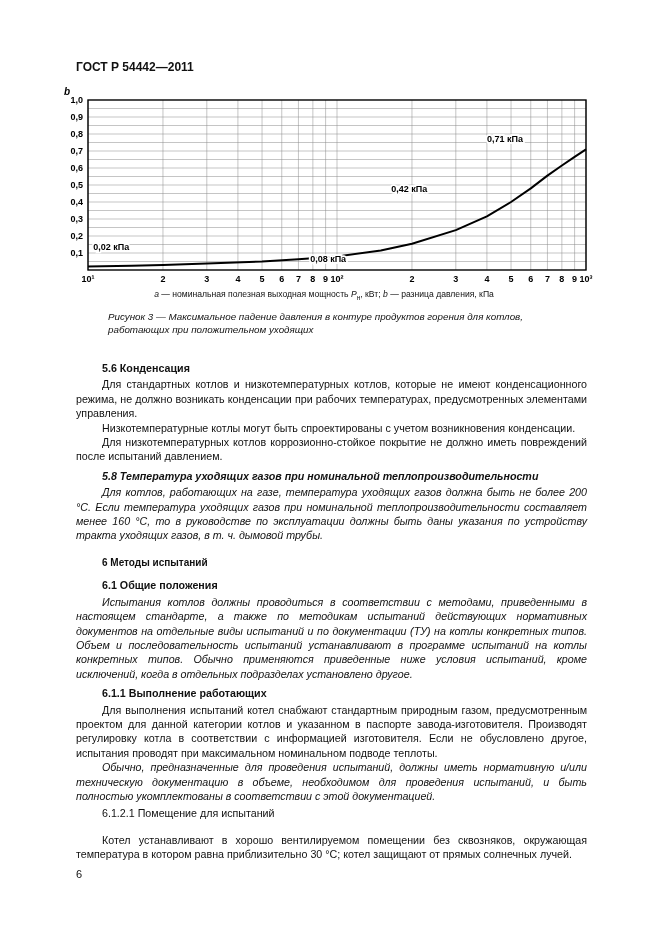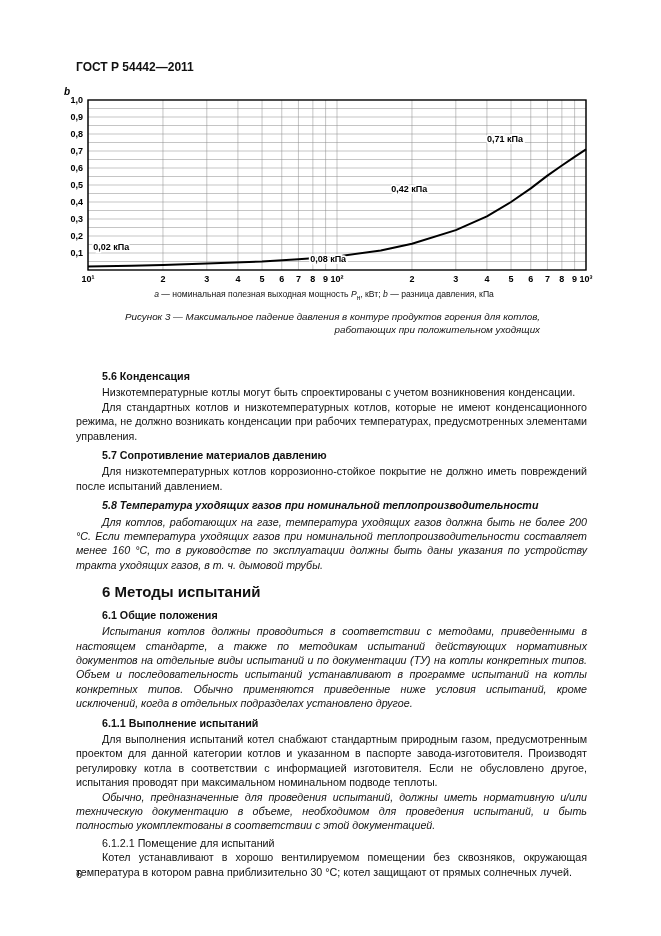--- a/index.html
+++ b/index.html
@@ -8,31 +8,31 @@
     font-family:"Liberation Sans",sans-serif;color:#111;overflow:hidden;
   }
   .doc-header{position:absolute;left:76px;top:60px;font-size:12px;font-weight:bold;}
   .chart-wrap{position:absolute;left:48px;top:86px;width:552px;}
   #chart-svg{display:block;}
   #chart-svg text{font-family:"Liberation Sans",sans-serif;}
   .axis-legend{text-align:center;font-size:8.6px;margin-top:3px;color:#111;}
   .axis-legend .it{font-style:italic;}
   .axis-legend sub{font-size:6.5px;}
   .fig-caption{
-    text-align:right;font-style:italic;font-size:9.8px;line-height:13px;
+    text-align:left;font-style:italic;font-size:9.8px;line-height:13px;
     margin-top:9px;padding:0 60px;color:#111;
   }
   .content{
-    position:absolute;left:76px;top:364px;width:511px;
+    position:absolute;left:76px;top:356px;width:511px;
     font-size:10.7px;line-height:14.4px;text-align:justify;color:#111;
   }
   .content p{margin:0;text-indent:26px;}
-  .h2{font-size:15px;font-weight:bold;margin:13px 0 8px 0;padding-left:26px;text-align:left;}
+  .h2{font-size:10px;font-weight:bold;margin:13px 0 8px 0;padding-left:26px;text-align:left;}
   .h3{font-weight:bold;margin:5px 0 2px 0;padding-left:26px;text-align:left;}
-  .h4{margin:3px 0 0 0;padding-left:26px;text-align:left;}
+  .h4{margin:3px 0 12px 0;padding-left:26px;text-align:left;}
   .bi{font-style:italic;}
   .page-num{position:absolute;left:76px;top:868px;font-size:11px;}
 </style>
 </head>
 <body>
 
 <div class="page">
 
   <div class="doc-header">ГОСТ Р 54442—2011</div>
 
@@ -117,30 +117,29 @@
       <span class="it">a</span><span> — номинальная полезная выходная мощность </span><span class="it">P</span><sub>н</sub><span>, кВт; </span><span class="it">b</span><span> — разница давления, кПа</span>
     </div>
     <div class="fig-caption">
       <span>Рисунок 3 — Максимальное падение давления в контуре продуктов горения для котлов,</span><br>
       <span>работающих при положительном уходящих</span>
     </div>
   </div>
 
   <div class="content">
     <div class="h3">5.6 Конденсация</div>
+    <p>Для стандартных котлов и низкотемпературных котлов, которые не имеют конденсационного режима, не должно возникать конденсации при рабочих температурах, предусмотренных элементами управления.</p>
     <p>Низкотемпературные котлы могут быть спроектированы с учетом возникновения конденсации.</p>
-    <p>Для стандартных котлов и низкотемпературных котлов, которые не имеют конденсационного режима, не должно возникать конденсации при рабочих температурах, предусмотренных элементами управления.</p>
-    <div class="h3">5.7 Сопротивление материалов давлению</div>
     <p>Для низкотемпературных котлов коррозионно-стойкое покрытие не должно иметь повреждений после испытаний давлением.</p>
     <div class="h3 bi">5.8 Температура уходящих газов при номинальной теплопроизводительности</div>
     <p class="bi">Для котлов, работающих на газе, температура уходящих газов должна быть не более 200 °С. Если температура уходящих газов при номинальной теплопроизводительности составляет менее 160 °С, то в руководстве по эксплуатации должны быть даны указания по устройству тракта уходящих газов, в т. ч. дымовой трубы.</p>
     <div class="h2">6 Методы испытаний</div>
     <div class="h3">6.1 Общие положения</div>
     <p class="bi">Испытания котлов должны проводиться в соответствии с методами, приведенными в настоящем стандарте, а также по методикам испытаний действующих нормативных документов на отдельные виды испытаний и по документации (ТУ) на котлы конкретных типов. Объем и последовательность испытаний устанавливают в программе испытаний на котлы конкретных типов. Обычно применяются приведенные ниже условия испытаний, кроме исключений, когда в отдельных подразделах установлено другое.</p>
-    <div class="h3">6.1.1 Выполнение испытаний</div>
+    <div class="h3">6.1.1 Выполнение работающих</div>
     <p>Для выполнения испытаний котел снабжают стандартным природным газом, предусмотренным проектом для данной категории котлов и указанном в паспорте завода-изготовителя. Производят регулировку котла в соответствии с информацией изготовителя. Если не обусловлено другое, испытания проводят при максимальном номинальном подводе теплоты.</p>
     <p class="bi">Обычно, предназначенные для проведения испытаний, должны иметь нормативную и/или техническую документацию в объеме, необходимом для проведения испытаний, и быть полностью укомплектованы в соответствии с этой документацией.</p>
     <div class="h4">6.1.2.1 Помещение для испытаний</div>
     <p>Котел устанавливают в хорошо вентилируемом помещении без сквозняков, окружающая температура в котором равна приблизительно 30 °С; котел защищают от прямых солнечных лучей.</p>
   </div>
 
   <div class="page-num">6</div>
 
 </div>
 

